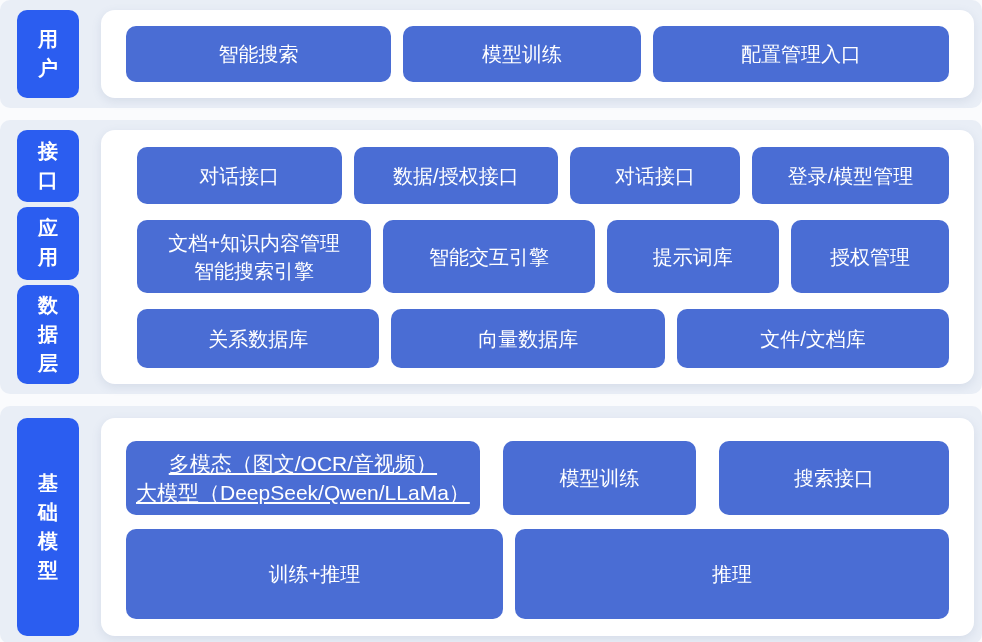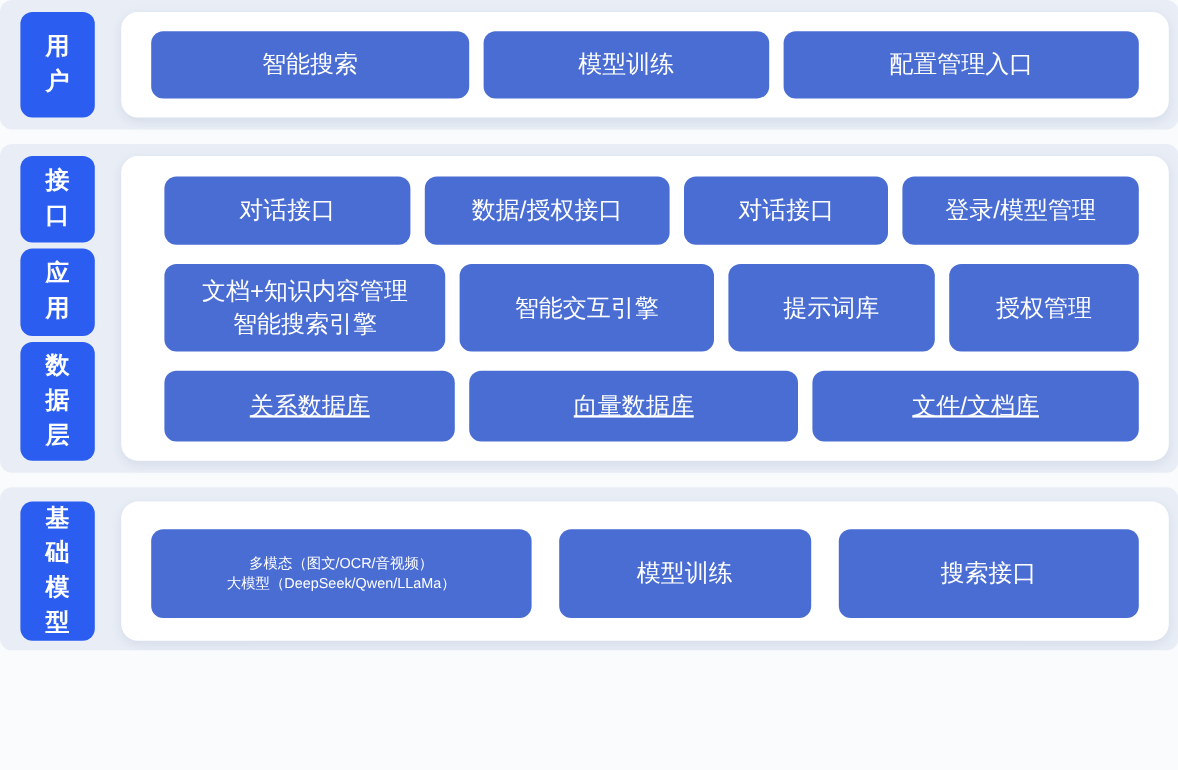--- a/index.html
+++ b/index.html
@@ -62,26 +62,26 @@
     display:flex;
     flex-direction:column;
     align-items:center;
     justify-content:center;
     text-align:center;
     font-size:20px;
     line-height:1.4;
     padding:4px 10px;
   }
   .btn span { display:block; white-space:nowrap; }
-  .btn-sm { font-size:12px; }
+  .btn-sm { font-size:21px;text-decoration:underline; }
   
   .h56 .btn { min-height:56px;text-align:center; }
   .h57 .btn { min-height:57px; }
   .h73 .btn { min-height:73px; }
-  .h59 .btn { min-height:59px;text-decoration:underline; }
+  .h59 .btn { min-height:59px; }
   .h74 .btn { min-height:74px; }
   .h90 .btn { min-height:90px; }
   .gap-wide { gap:23px; }
   .band-3 { padding-top:12px; padding-bottom:8px; margin-bottom:0; }
   .band-2 .panel { padding-top:17px;padding-left:36px; }
   .band-3 .panel { padding-top:23px; padding-bottom:17px; gap:14px; }
 </style>
 </head>
 <body>
 
@@ -174,14 +174,22 @@
         <span>多模态（图文/OCR/音视频）</span>
         <span>大模型（DeepSeek/Qwen/LLaMa）</span>
       </div>
       <div class="btn" style="flex:212 1 0">
           <span>模型训练</span>
         </div>
       <div class="btn" style="flex:257 1 0">
           <span>搜索接口</span>
         </div>
     </div>
+    <div class="row h90">
+      <div class="btn" style="flex:388 1 0">
+          <span>训练+推理</span>
+        </div>
+      <div class="btn" style="flex:450 1 0">
+          <span>推理</span>
+        </div>
+    </div>
   </div>
 </div>
 
 </body></html>

